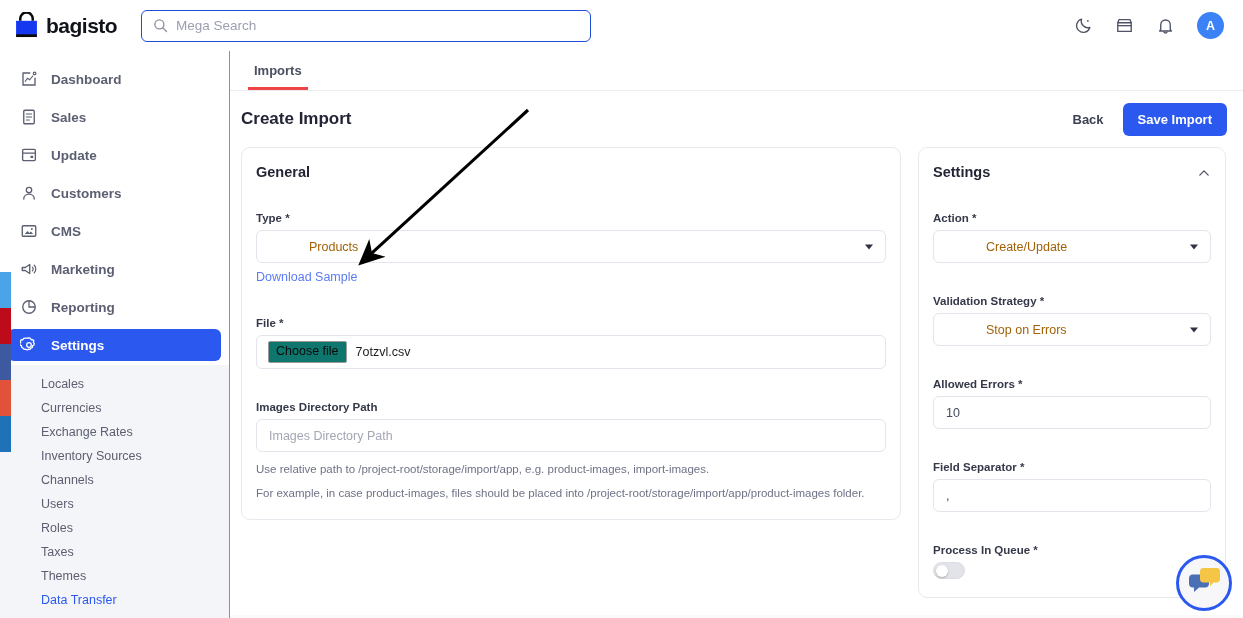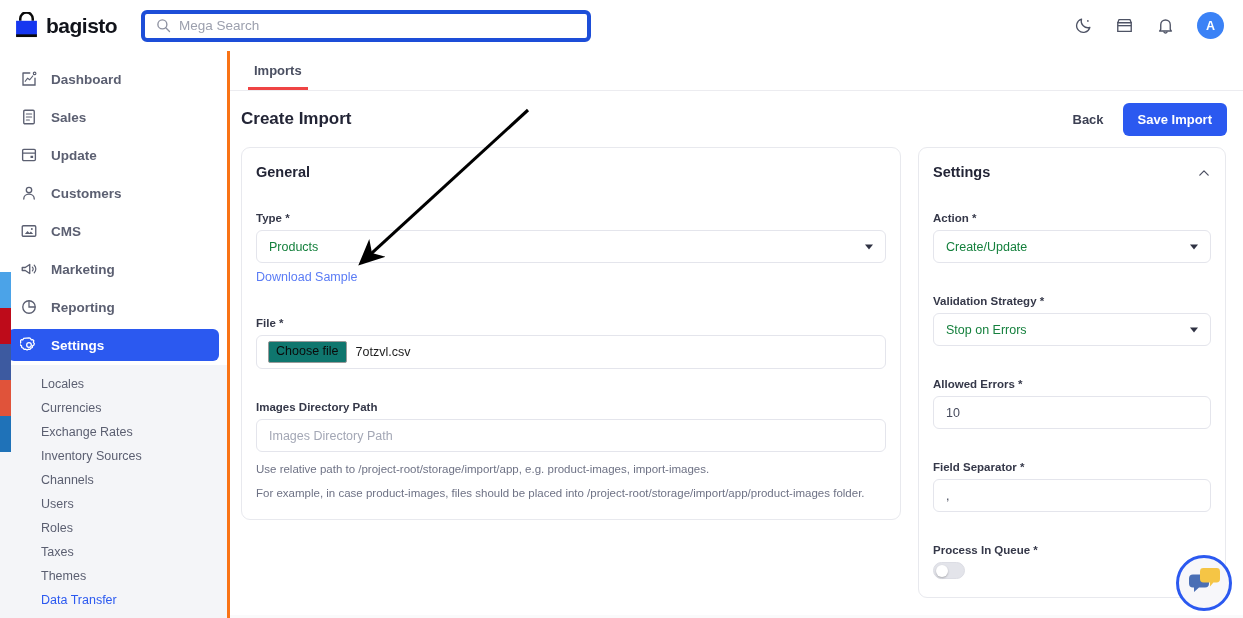--- a/index.html
+++ b/index.html
@@ -30,21 +30,21 @@
     margin-left: 14px; width: 106px;
   }
   .bag-icon { width: 25px; height: 28px; display: block; }
   .brand-name {
     font-size: 21px; font-weight: bold; letter-spacing: -0.5px;
     color: #11131a;
   }
   .search-wrap {
     margin-left: 21px;
     width: 450px; height: 32px;
-    border: 4px solid #1d4ed8; border-radius: 6px;
+    border: 1px solid #1d4ed8; border-radius: 6px;
     display: flex; align-items: center; gap: 8px;
     padding: 0 11px;
     background: #fff;
   }
   .search-wrap svg { flex: none; }
   .search-input {
     border: none; outline: none; background: transparent;
     font-family: inherit; font-size: 13.5px; color: #3f4254;
     width: 100%;
   }
@@ -59,21 +59,21 @@
     background: #3b82f6; color: #fff;
     display: flex; align-items: center; justify-content: center;
     font-size: 12.5px; font-weight: 600; cursor: pointer;
   }
 
   
   .sidebar {
     position: absolute; left: 0; top: 51px;
     width: 230px; height: 567px;
     background: #ffffff;
-    border-right: 3px solid #f97316;
+    border-right: 1px solid #f97316;
     z-index: 20;
   }
   .nav-top { padding: 12px 8px 0 8px; }
   .nav-item {
     display: flex; align-items: center; gap: 13px;
     height: 32px; padding: 0 12px; margin-bottom: 6px;
     border-radius: 6px; cursor: pointer;
   }
   .nav-item .lbl {
     font-size: 13.5px; font-weight: bold; color: #5b5f71;
@@ -173,21 +173,21 @@
   .select-box {
     position: relative;
     width: 100%; height: 33px;
     border: 1px solid #e4e5ec; border-radius: 6px;
     background: #fff;
     display: flex; align-items: center;
     padding: 0 12px;
     cursor: pointer;
   }
   .select-box .val {
-    font-size: 12.5px; color: #15803d;
+    font-size: 12.5px; color: #a16207; margin-left: 40px;
   }
   .caret {
     position: absolute; right: 12px; top: 50%;
     transform: translateY(-50%);
     width: 0; height: 0;
     border-left: 4.5px solid transparent;
     border-right: 4.5px solid transparent;
     border-top: 5.5px solid #2f3243;
   }
   .link-sample {

